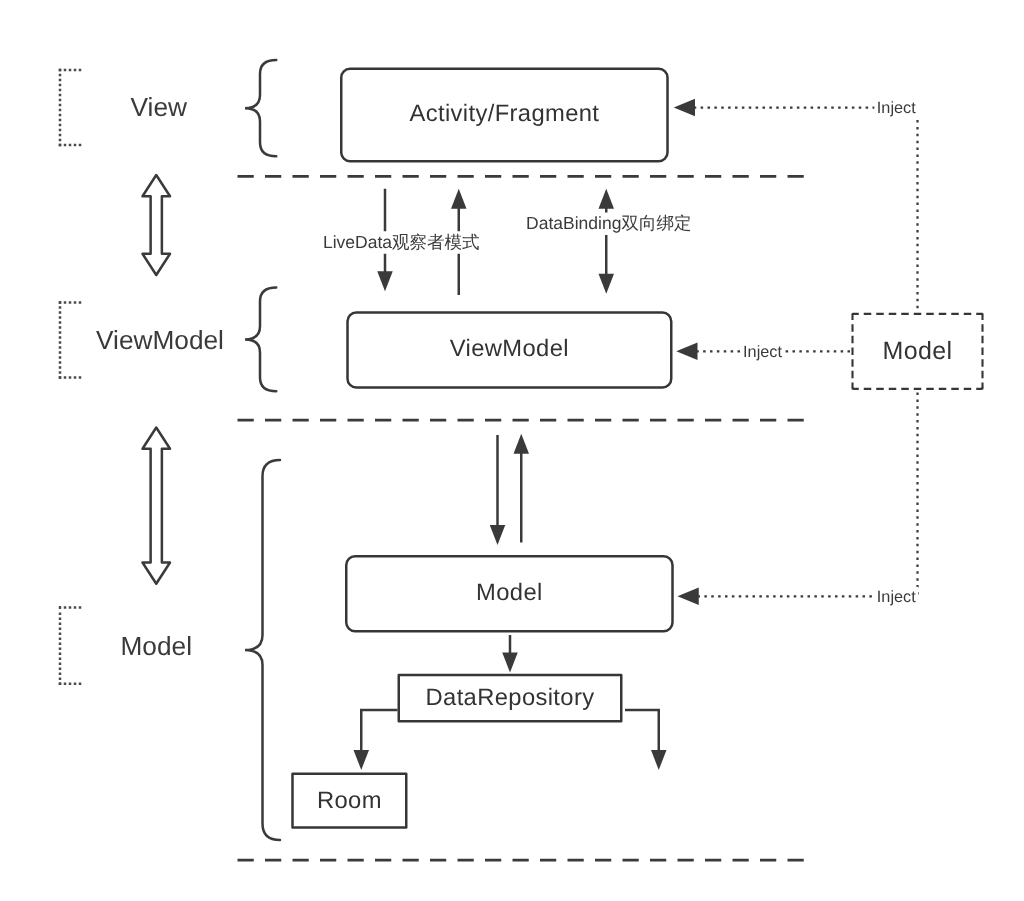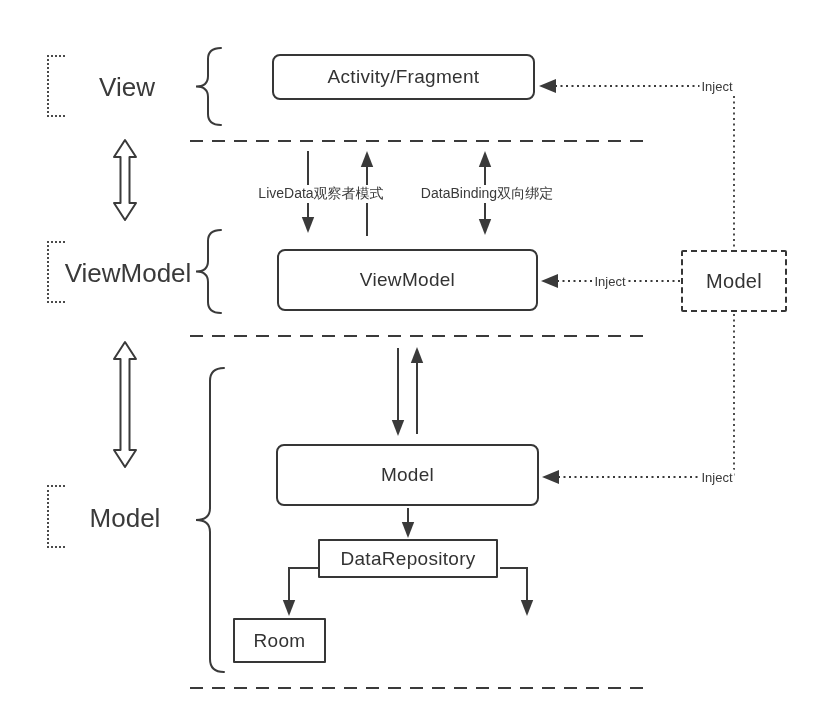--- a/index.html
+++ b/index.html
@@ -11,40 +11,40 @@
   svg.lines { position:absolute; left:0; top:0; z-index:2; }
   .box {
     position:absolute; box-sizing:border-box; border:2px solid #363636;
     background:#fff; display:flex; align-items:center; justify-content:center;
     font-size:19px; color:#333; z-index:1; letter-spacing:0.3px; white-space:nowrap;
   }
   .rounded { border-radius:8px; }
   .dashed-box { border-style:dashed; border-radius:2px; font-size:20px; }
   .sharp { border-radius:1px; }
   .side-label {
-    position:absolute; transform:translate(-50%,-50%); font-size:26px;
+    position:absolute; transform:translate(-50%,-50%); font-size:21px;
     color:#3a3a3a; z-index:1; white-space:nowrap;
   }
   .dotted-bracket {
     position:absolute; width:18px; box-sizing:border-box;
     border-left:2px dotted #4a4a4a; border-top:2px dotted #4a4a4a;
     border-bottom:2px dotted #4a4a4a; z-index:1;
   }
   .edge-caption {
     position:absolute; transform:translate(-50%,-50%); background:#fff;
     font-size:14px; padding:0 3px; z-index:3; white-space:nowrap; color:#3a3a3a;text-align:right;
   }
   .inject-caption { font-size:13px; padding:0 2px; }
 </style>
 </head>
 <body>
 
 <div class="stage">
 
-  <div class="box rounded" style="left:272px;top:54px;width:263px;height:46px">
+  <div class="box rounded" style="left:272px;top:54px;width:263px;height:76px">
     <span>Activity/Fragment</span>
   </div>
 
   <div class="box rounded" style="left:277px;top:249px;width:261px;height:62px">
     <span>ViewModel</span>
   </div>
 
   <div class="box rounded" style="left:276px;top:444px;width:263px;height:62px">
     <span>Model</span>
   </div>
@@ -134,18 +134,18 @@
         <polygon points="541,281 558,274 558,288" fill="#3a3a3a" stroke="none"></polygon>
       </g>
       <g>
         <line x1="558" y1="477" x2="734" y2="477" stroke-width="1.8" stroke-dasharray="2,3.5"></line>
         <polygon points="542,477 559,470 559,484" fill="#3a3a3a" stroke="none"></polygon>
       </g>
     </g>
   </svg>
 
   <div class="edge-caption" style="left:321px;top:194px">LiveData观察者模式</div>
-  <div class="edge-caption" style="left:487px;top:194px">DataBinding双向绑定</div>
+  <div class="edge-caption" style="left:487px;top:179px">DataBinding双向绑定</div>
   <div class="edge-caption inject-caption" style="left:717px;top:86px">Inject</div>
   <div class="edge-caption inject-caption" style="left:610px;top:281px">Inject</div>
   <div class="edge-caption inject-caption" style="left:717px;top:477px">Inject</div>
 
 </div>
 
 </body></html>

